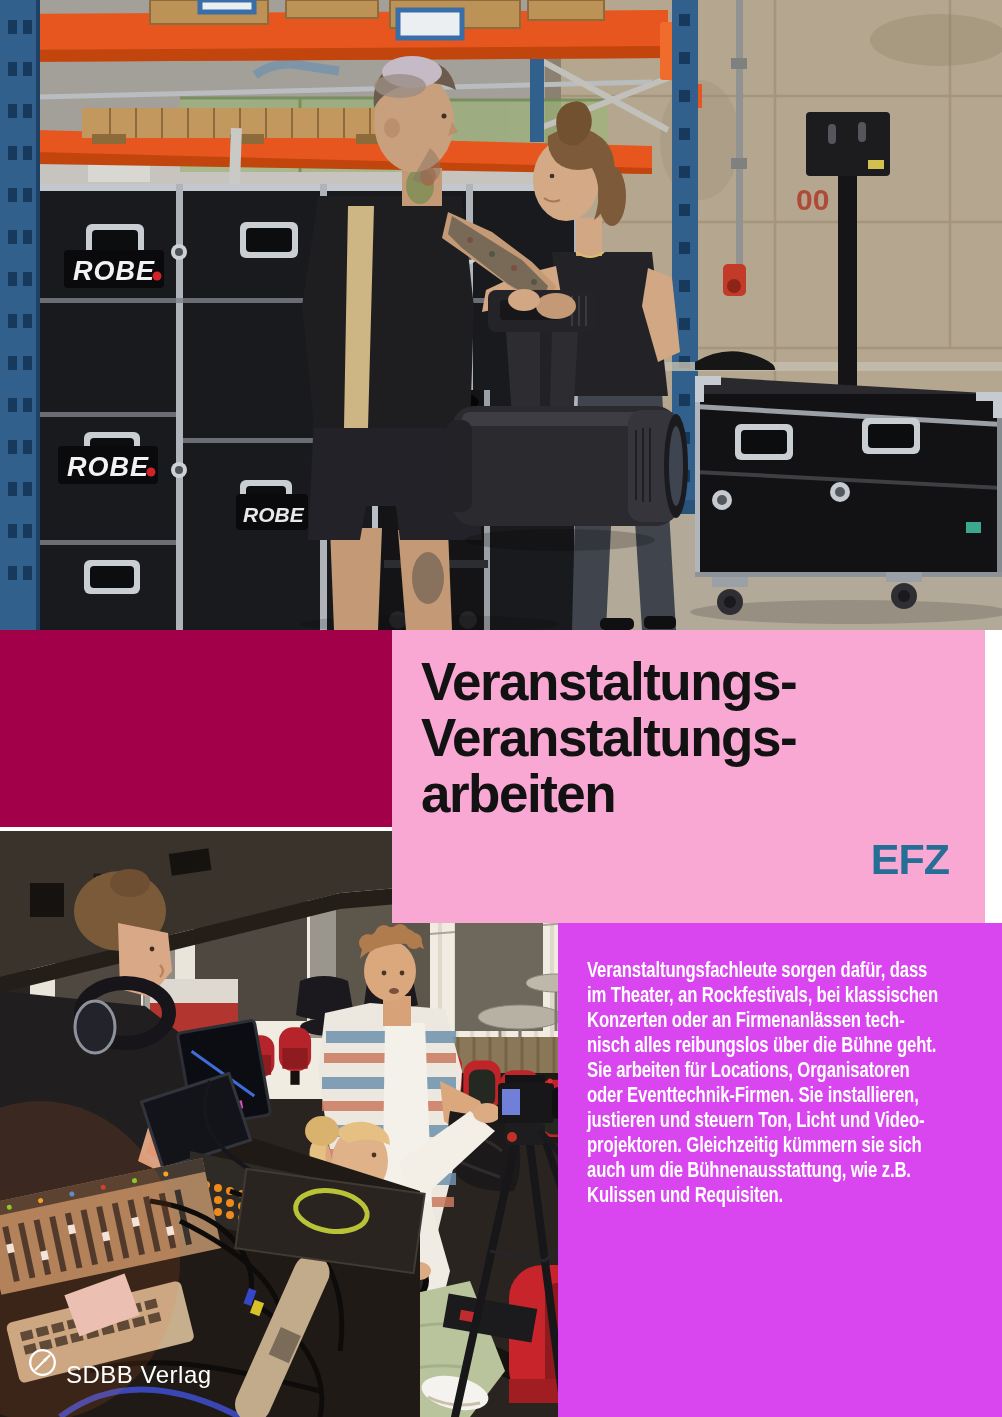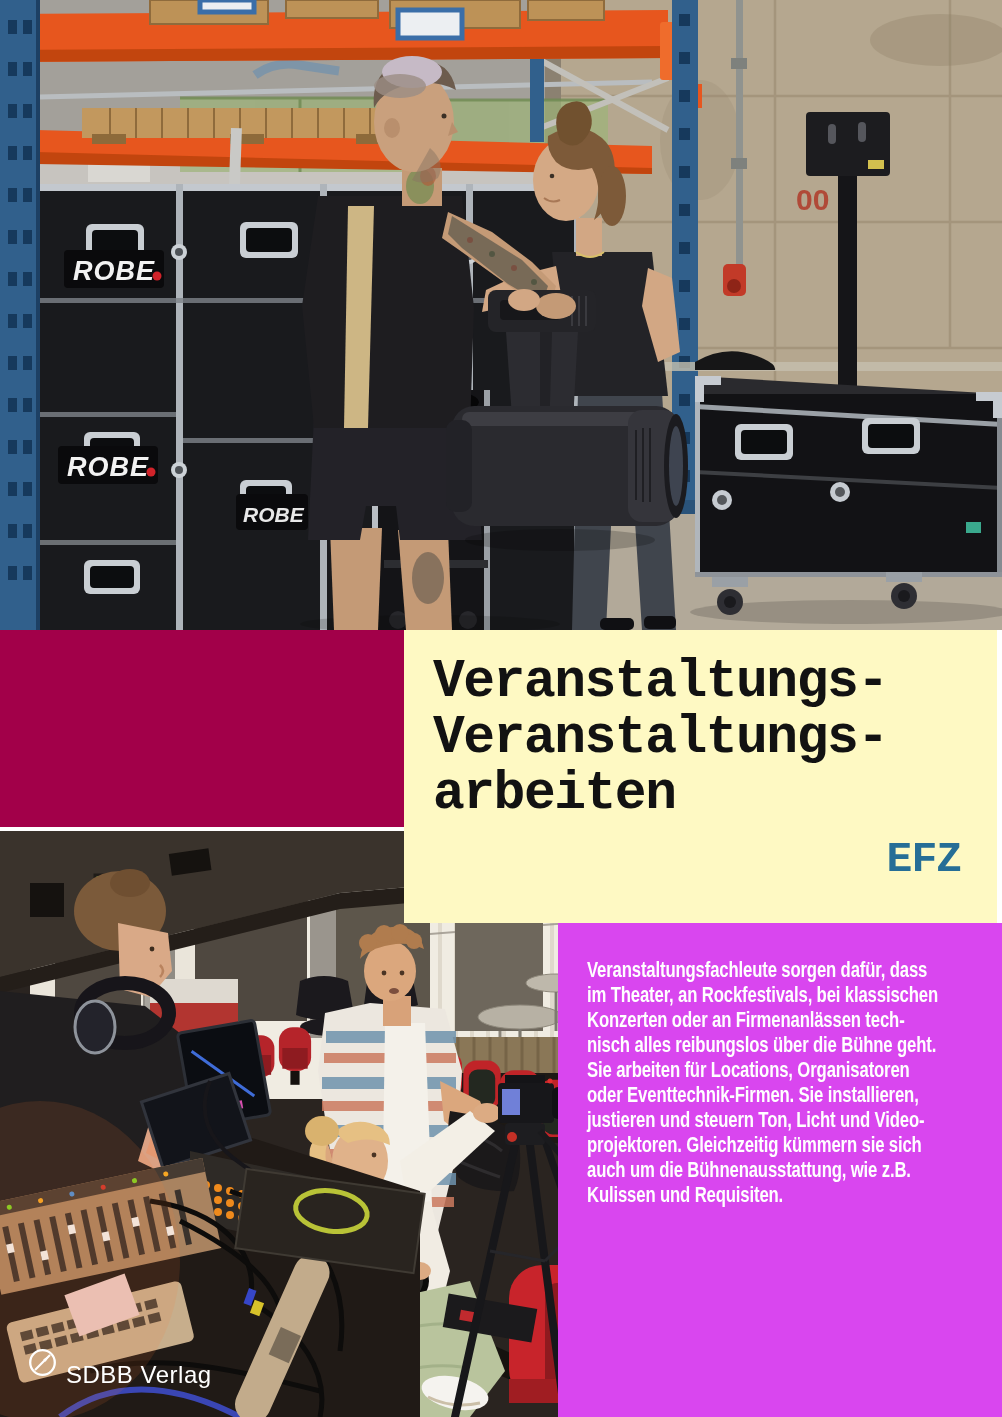--- a/index.html
+++ b/index.html
@@ -6,21 +6,21 @@
   .page{position:relative;width:1002px;height:1417px;background:#fff;overflow:hidden;
         font-family:"Liberation Sans",sans-serif;}
 
   
   .photo-top{position:absolute;left:0;top:0;width:1002px;height:630px;z-index:1;}
   .photo-bottom{position:absolute;left:0;top:831px;width:595px;height:586px;z-index:1;}
   .photo-top svg,.photo-bottom svg{display:block;width:100%;height:100%;}
 
   
   .block-magenta{position:absolute;left:0;top:630px;width:409px;height:197px;background:#A20049;z-index:2;}
-  .title-block{position:absolute;left:404px;top:630px;width:593px;height:293px;background:#fef9c3;z-index:3;font-family:Liberation Mono, monospace;}
+  .title-block{position:absolute;left:392px;top:630px;width:593px;height:293px;background:#f9a8d4;z-index:3;}
   .gold-block{position:absolute;left:558px;top:923px;width:452px;height:494px;background:#d946ef;z-index:4;}
 
   
   .title{margin:0;padding:24px 0 0 29px;font-size:53px;line-height:56px;font-weight:700;
          letter-spacing:-1.5px;color:#121212;}
   .title div{white-space:nowrap;}
   .efz{position:absolute;right:36px;top:205px;font-size:43px;line-height:1.14;font-weight:700;
        letter-spacing:-1px;color:#266E96;}
 
   

